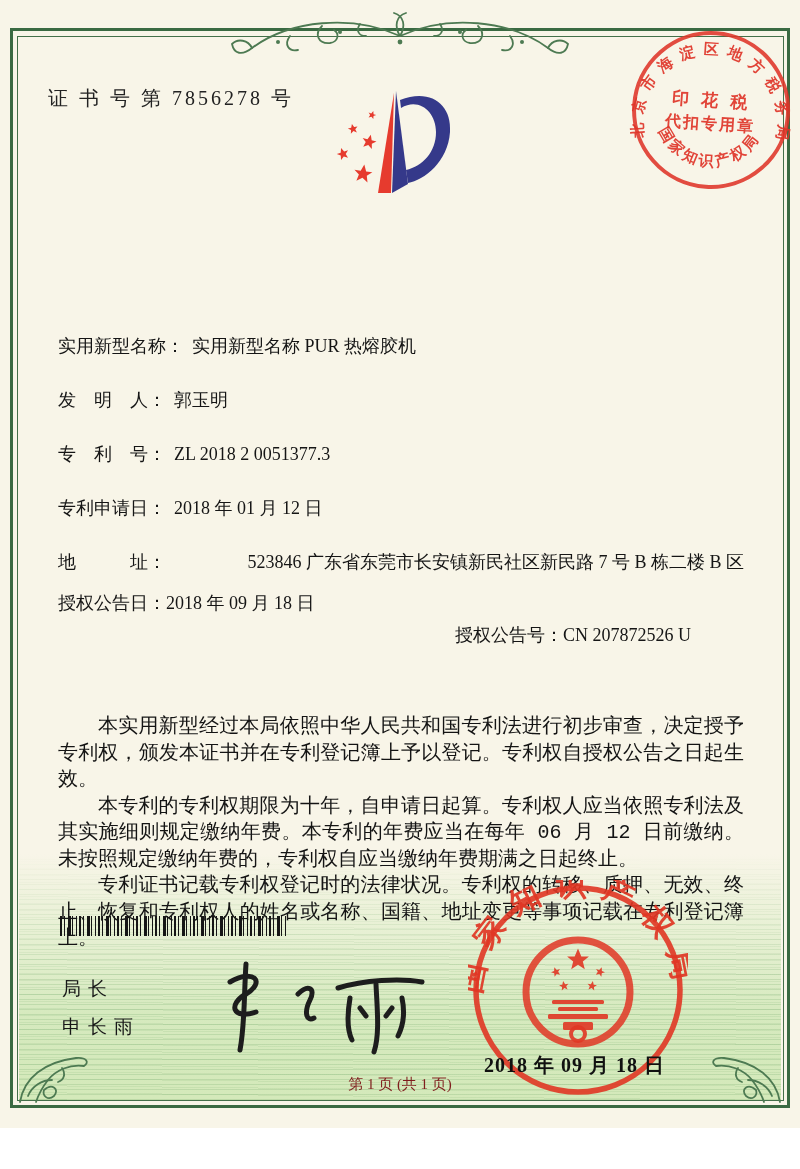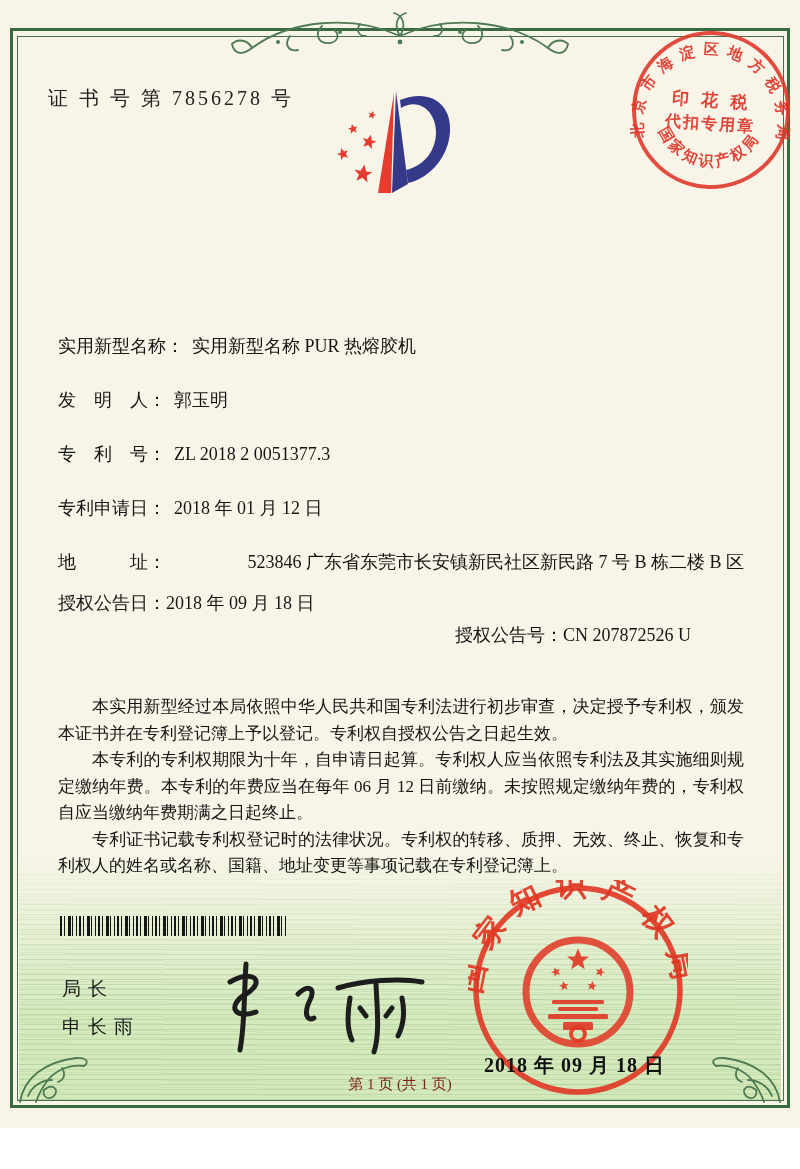--- a/index.html
+++ b/index.html
@@ -30,22 +30,22 @@
          letter-spacing:16px;text-indent:16px;color:#0e0e0e;z-index:4;}
 
   .fields{position:absolute;left:58px;top:332px;width:686px;font-size:18px;color:#151515;z-index:4;}
   .frow{display:flex;margin-bottom:25px;line-height:29px;}
   .frow.addr{margin-bottom:12px;text-align:right;}
   .flabel{white-space:pre;flex:none;}
   .fvalue{margin-left:8px;flex:1;}
   .grant-row{position:relative;line-height:29px;}
   .grant-no{position:absolute;left:397px;top:0;white-space:nowrap;margin-top:32px;}
 
-  .body-text{position:absolute;left:58px;top:694px;width:686px;font-size:17px;line-height:26.5px;
-             color:#141414;text-align:justify;z-index:4;}
+  .body-text{position:absolute;left:58px;top:714px;width:686px;font-size:20px;line-height:26.5px;
+             color:#141414;text-align:justify;z-index:4;font-family:Liberation Mono, monospace;}
   .body-text p{margin:0;text-indent:2em;}
 
   .barcode{position:absolute;left:60px;top:916px;width:228px;height:20px;z-index:4;
     background:repeating-linear-gradient(90deg,#161616 0 2px,transparent 2px 4px,#161616 4px 5px,
       transparent 5px 8px,#161616 8px 11px,transparent 11px 12px,#161616 12px 13px,transparent 13px 16px,
       #161616 16px 17px,transparent 17px 19px);}
 
   .signer-title{position:absolute;left:62px;top:976px;font-size:19px;letter-spacing:7px;color:#171717;z-index:4;}
   .signer-name{position:absolute;left:62px;top:1014px;font-size:19px;letter-spacing:7px;color:#171717;z-index:4;}
   .signature{position:absolute;left:200px;top:950px;z-index:4;}

